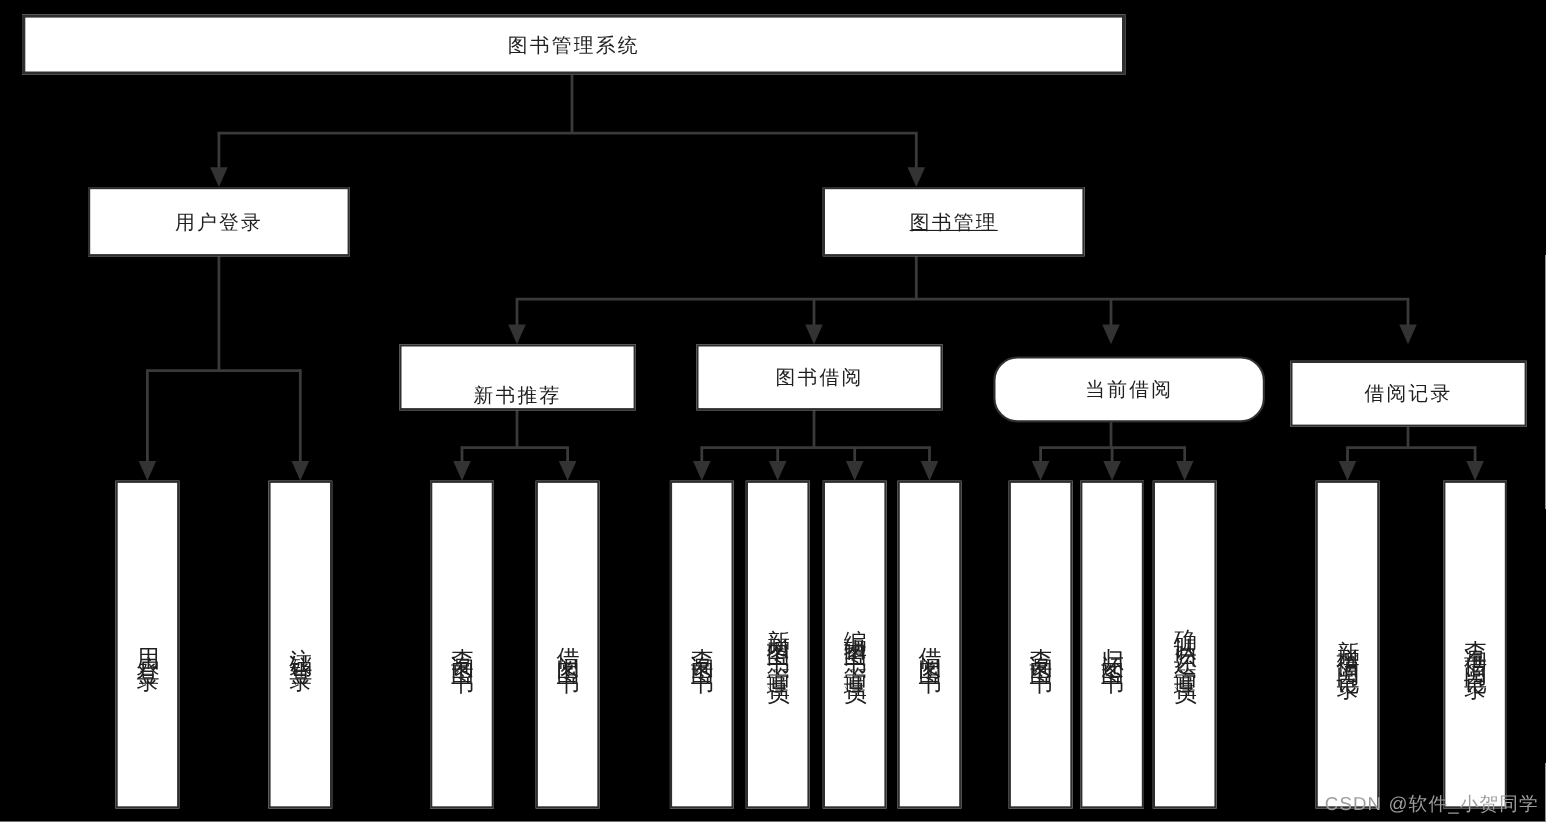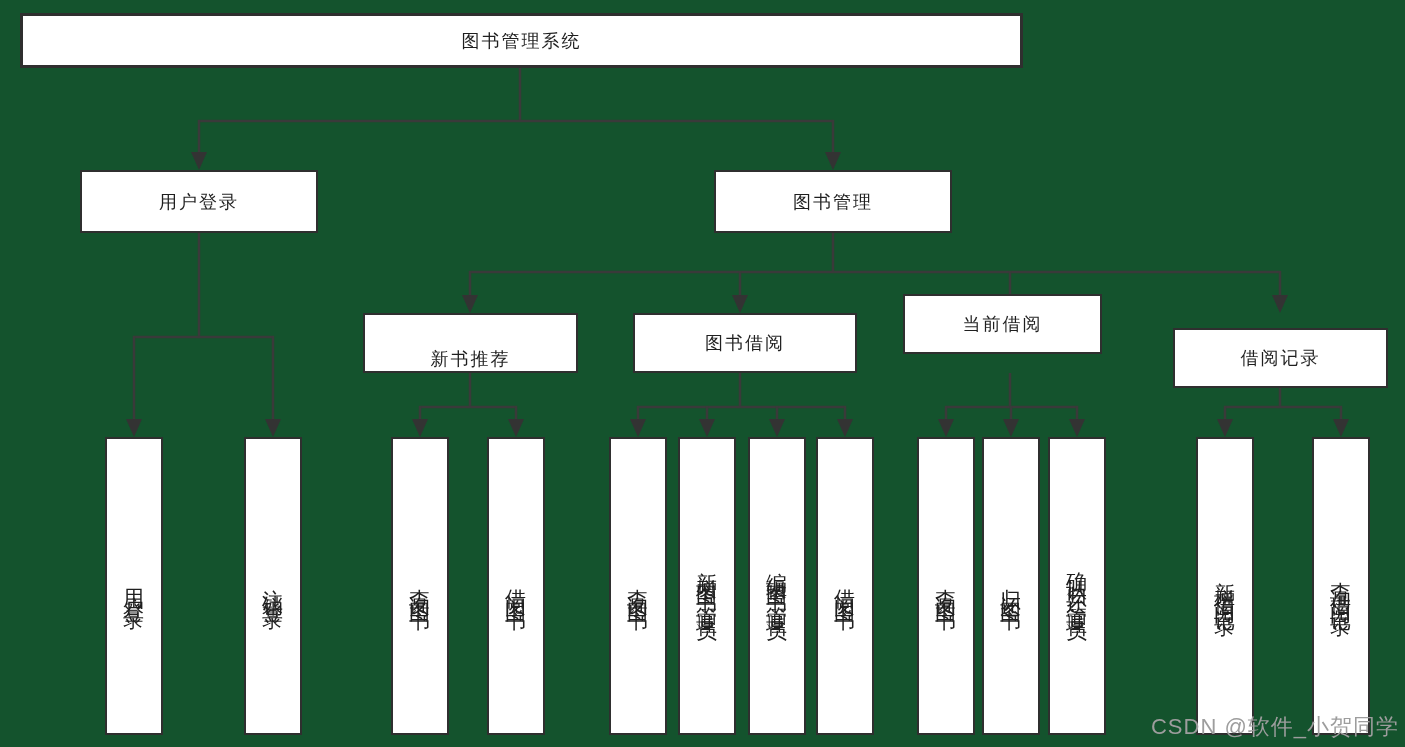--- a/index.html
+++ b/index.html
@@ -5,21 +5,21 @@
   html, body {
     margin: 0;
     padding: 0;
     background: #ffffff;
     font-family: "Liberation Sans", "DejaVu Sans", sans-serif;
   }
   .canvas {
     position: relative;
     width: 1405px;
     height: 747px;
-    background: #14532d;
+    background: #000000;
     overflow: hidden;
   }
   svg.connectors {
     position: absolute;
     left: 0; top: 0;
     width: 1405px;
     height: 747px;
   }
   .node {
     position: absolute;
@@ -43,21 +43,21 @@
     text-orientation: mixed;
     font-size: 21px;
     letter-spacing: 7px;
     line-height: 1;
     white-space: nowrap;
   }
   .watermark {
     position: absolute;
     right: 6px;
     bottom: 5px;
-    font-size: 22px;
+    font-size: 17px;
     color: #9d9d9d;
     letter-spacing: 1px;
     white-space: nowrap;
   }
   line { stroke: #3a3a3a; stroke-width: 2.5; }
   path.arrow { fill: #333333; stroke: none; }
 </style>
 </head>
 <body>
 
@@ -125,31 +125,31 @@
     <path class="arrow" d="M1333 419 L1349 419 L1341 437 Z"></path>
   </svg>
 
   <div class="node h-node root" style="left:20px; top:13px; width:1003px; height:55px;">
     <span>图书管理系统</span>
   </div>
 
   <div class="node h-node" style="left:80px; top:170px; width:238px; height:63px;">
     <span>用户登录</span>
   </div>
-  <div class="node h-node" style="left:714px; top:170px; width:238px; height:63px;">
+  <div class="node h-node" style="left:748px; top:170px; width:238px; height:63px;text-decoration:underline;">
     <span>图书管理</span>
   </div>
 
   <div class="node h-node" style="left:363px; top:313px; width:215px; height:60px;align-items:flex-end;">
     <span>新书推荐</span>
   </div>
   <div class="node h-node" style="left:633px; top:313px; width:224px; height:60px;text-align:center;">
     <span>图书借阅</span>
   </div>
-  <div class="node h-node" style="left:903px; top:294px; width:199px; height:60px;">
+  <div class="node h-node" style="left:903px; top:324px; width:247px; height:60px;border-radius:22px;">
     <span>当前借阅</span>
   </div>
   <div class="node h-node" style="left:1173px; top:328px; width:215px; height:60px;">
     <span>借阅记录</span>
   </div>
 
   <div class="node v-node" style="left:105px; top:437px; width:58px; height:298px;">
     <span>用户登录</span>
   </div>
   <div class="node v-node" style="left:244px; top:437px; width:58px; height:298px;">

